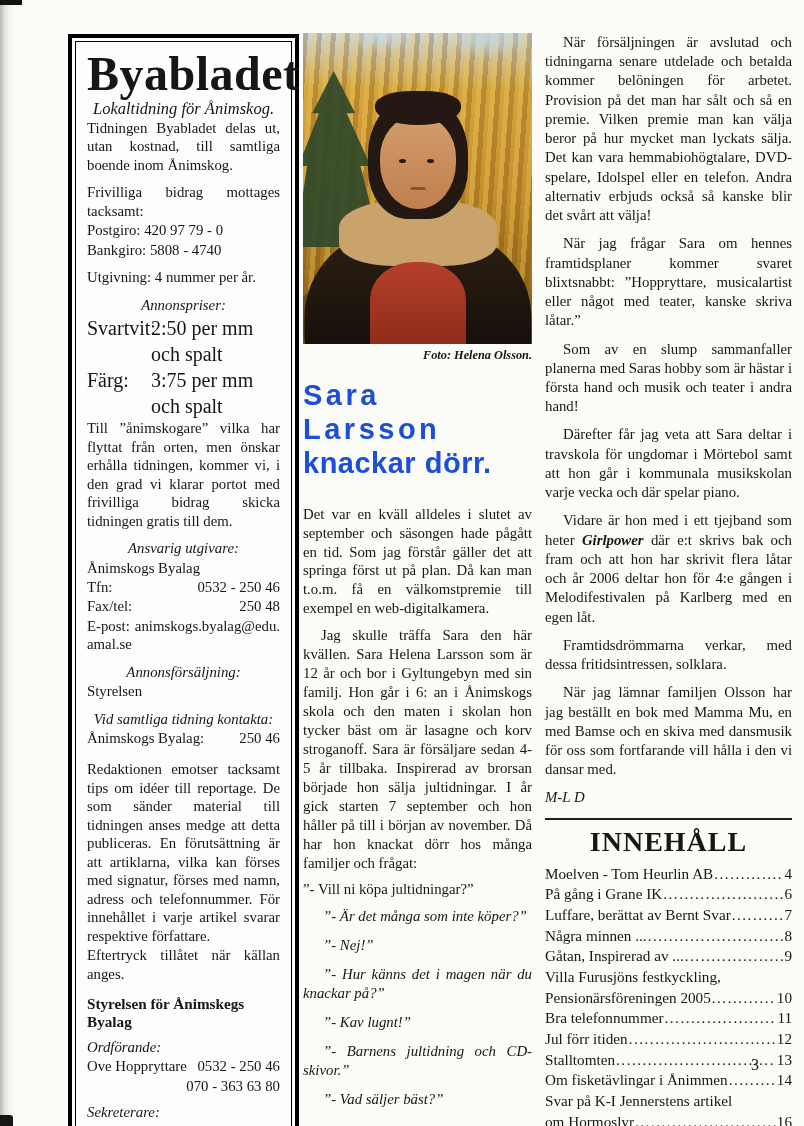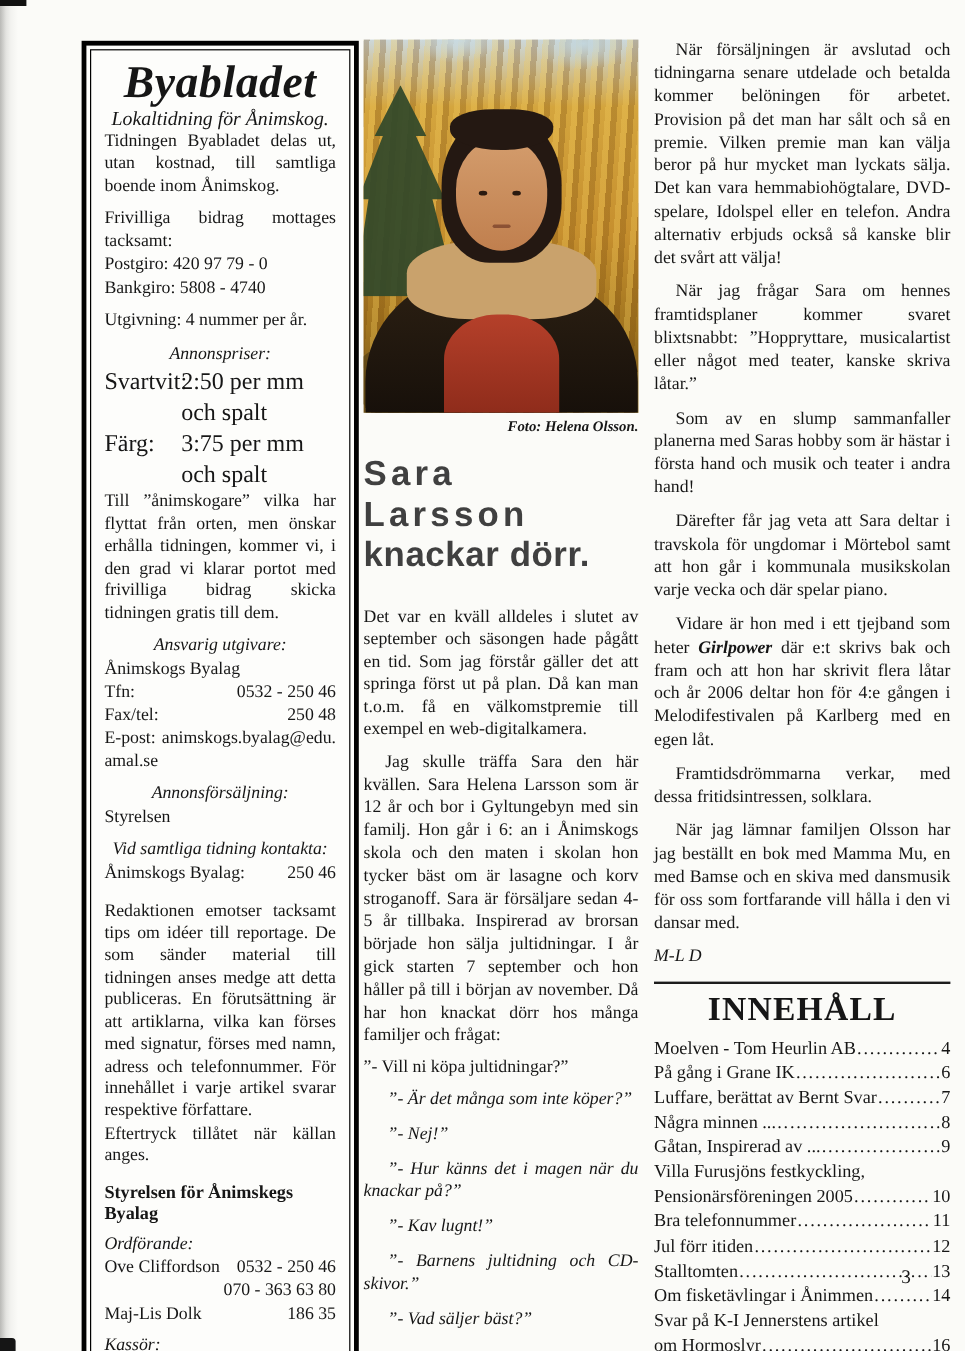--- a/index.html
+++ b/index.html
@@ -11,21 +11,21 @@
   
   .edge-shade{left:0;top:0;width:16px;height:1126px;
     background:linear-gradient(to right,#b9b9b6 0,#e3e3e0 5px,#f2f2ef 9px,#fbfbf8 15px);}
   .mark-top{left:0;top:0;width:22px;height:5px;background:#111;}
   .mark-bottom{left:0;top:1115px;width:13px;height:11px;background:#151515;border-radius:0 3px 0 0;}
 
   
   .left-col{left:68px;top:34px;width:231px;}
   .box-outer{border:4px solid #000;background:#fdfdfb;}
   .box-inner{border:1px solid #000;margin:3px;padding:8px 11px 10px 11px;min-height:976px;box-sizing:border-box;}
-  .mast-title{font-size:38px;font-weight:bold;text-align:center;letter-spacing:.5px;line-height:1.02;font-style:italic;}
+  .mast-title{font-size:48px;font-weight:bold;letter-spacing:.5px;line-height:1.02;}
   .mast-sub{font-style:italic;text-align:center;font-size:16.5px;margin-top:0;}
   .lb p{margin:0 0 9px 0;font-size:14.8px;line-height:1.25;text-align:justify;}
   .lb .nogap{margin-bottom:1px;}
   .lb .ital{font-style:italic;text-align:center;}
   .rowlv{display:flex;justify-content:space-between;font-size:14.8px;line-height:1.3;}
   .price-row{display:flex;font-size:20px;line-height:1.3;}
   .price-row .pl{width:64px;flex:none;}
   .sec{margin-top:9px;}
   .board-head{font-weight:bold;font-size:15.2px;margin:12px 0 6px 0;}
   .role-label{font-style:italic;font-size:14.8px;margin-top:7px;line-height:1.3;}
@@ -53,21 +53,21 @@
     background:linear-gradient(#d39c6c,#c07f4e);border-radius:46% 46% 52% 52%;z-index:7;}
   .fringe{position:absolute;left:50%;transform:translateX(-50%);top:58px;width:86px;height:34px;
     background:#241812;border-radius:50% 50% 60% 60%;z-index:8;}
   .eye{position:absolute;width:7px;height:3.5px;background:#2a1a10;border-radius:50%;top:126px;z-index:9;}
   .eye.l{left:96px;} .eye.r{left:124px;}
   .mouth{position:absolute;left:50%;transform:translateX(-50%);top:154px;width:15px;height:3px;
     background:#8b5134;border-radius:2px;z-index:9;}
   .photo-credit{text-align:right;font-style:italic;font-weight:bold;font-size:12.3px;margin-top:4px;}
   .photo-name{font-style:italic;font-size:15.3px;margin-top:4px;}
   .headline{font-family:"Liberation Sans", sans-serif;font-weight:bold;font-size:29px;line-height:1.18;
-    margin-top:15px;color:#404040;}
+    margin-top:15px;color:#1d4ed8;}
   .headline .h1l{letter-spacing:3.5px;word-spacing:12px;}
   .headline .h2l{letter-spacing:.5px;}
   .body p{margin:0 0 8px 0;font-size:14.8px;line-height:1.28;text-align:justify;}
   .body{margin-top:24px;}
   .indent{text-indent:18px;}
   .quote{font-style:italic;text-indent:20px;margin:0 0 10px 0 !important;}
 
   
   .right-col{left:545px;top:33px;width:247px;}
   .right-col p{margin:0 0 9px 0;font-size:14.8px;line-height:1.3;text-align:justify;text-indent:18px;}
@@ -137,27 +137,28 @@
         <span>250 46</span>
       </div>
 
       <p class="sec nogap" style="margin-top:12px;">Redaktionen emotser tacksamt tips om idéer till reportage. De som sänder material till tidningen anses medge att detta publiceras. En förutsättning är att artiklarna, vilka kan förses med signatur, förses med namn, adress och telefonnummer. För innehållet i varje artikel svarar respektive författare.</p>
       <p>Eftertryck tillåtet när källan anges.</p>
 
       <div class="board-head">Styrelsen för Ånimskegs Byalag</div>
       <div>
           <div class="role-label">Ordförande:</div>
           <div class="rowlv">
-            <span>Ove Cliffordson</span>
+            <span>Ove Hoppryttare</span>
             <span>0532 - 250 46</span>
           </div>
           <div class="rowlv">
             <span></span>
             <span>070 - 363 63 80</span>
           </div>
+          <div class="role-label">Sekreterare:</div>
           <div class="rowlv">
             <span>Maj-Lis Dolk</span>
             <span>186 35</span>
           </div>
           <div class="role-label">Kassör:</div>
         </div>
 
     </div>
   </div>
 </div>

